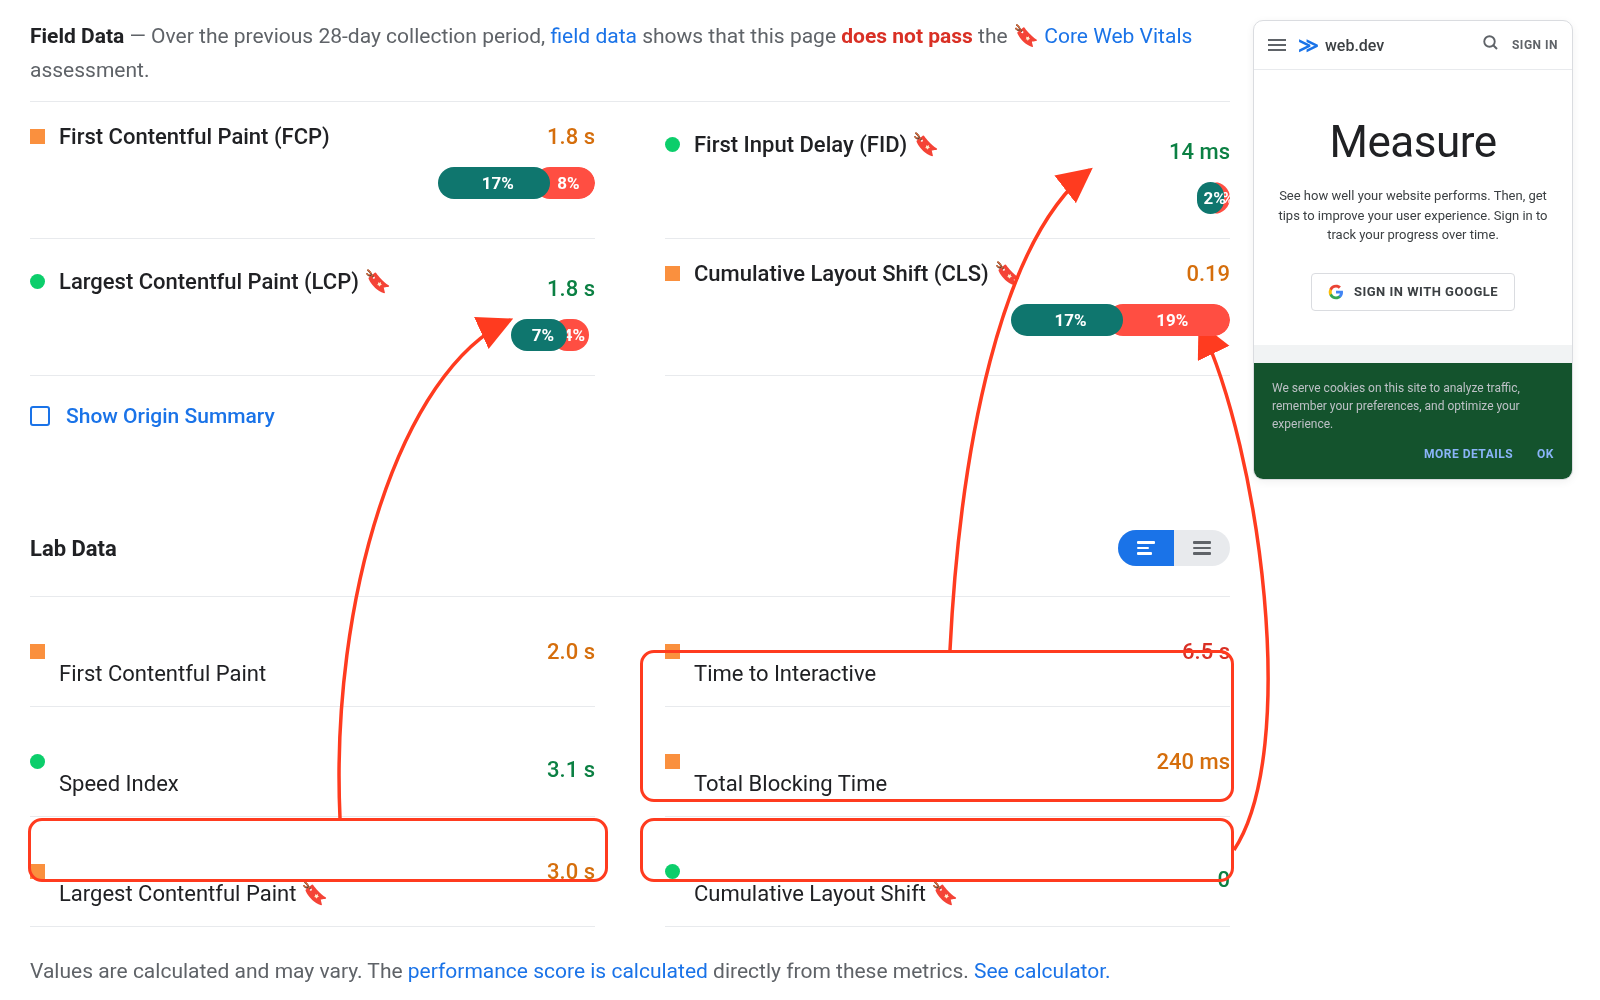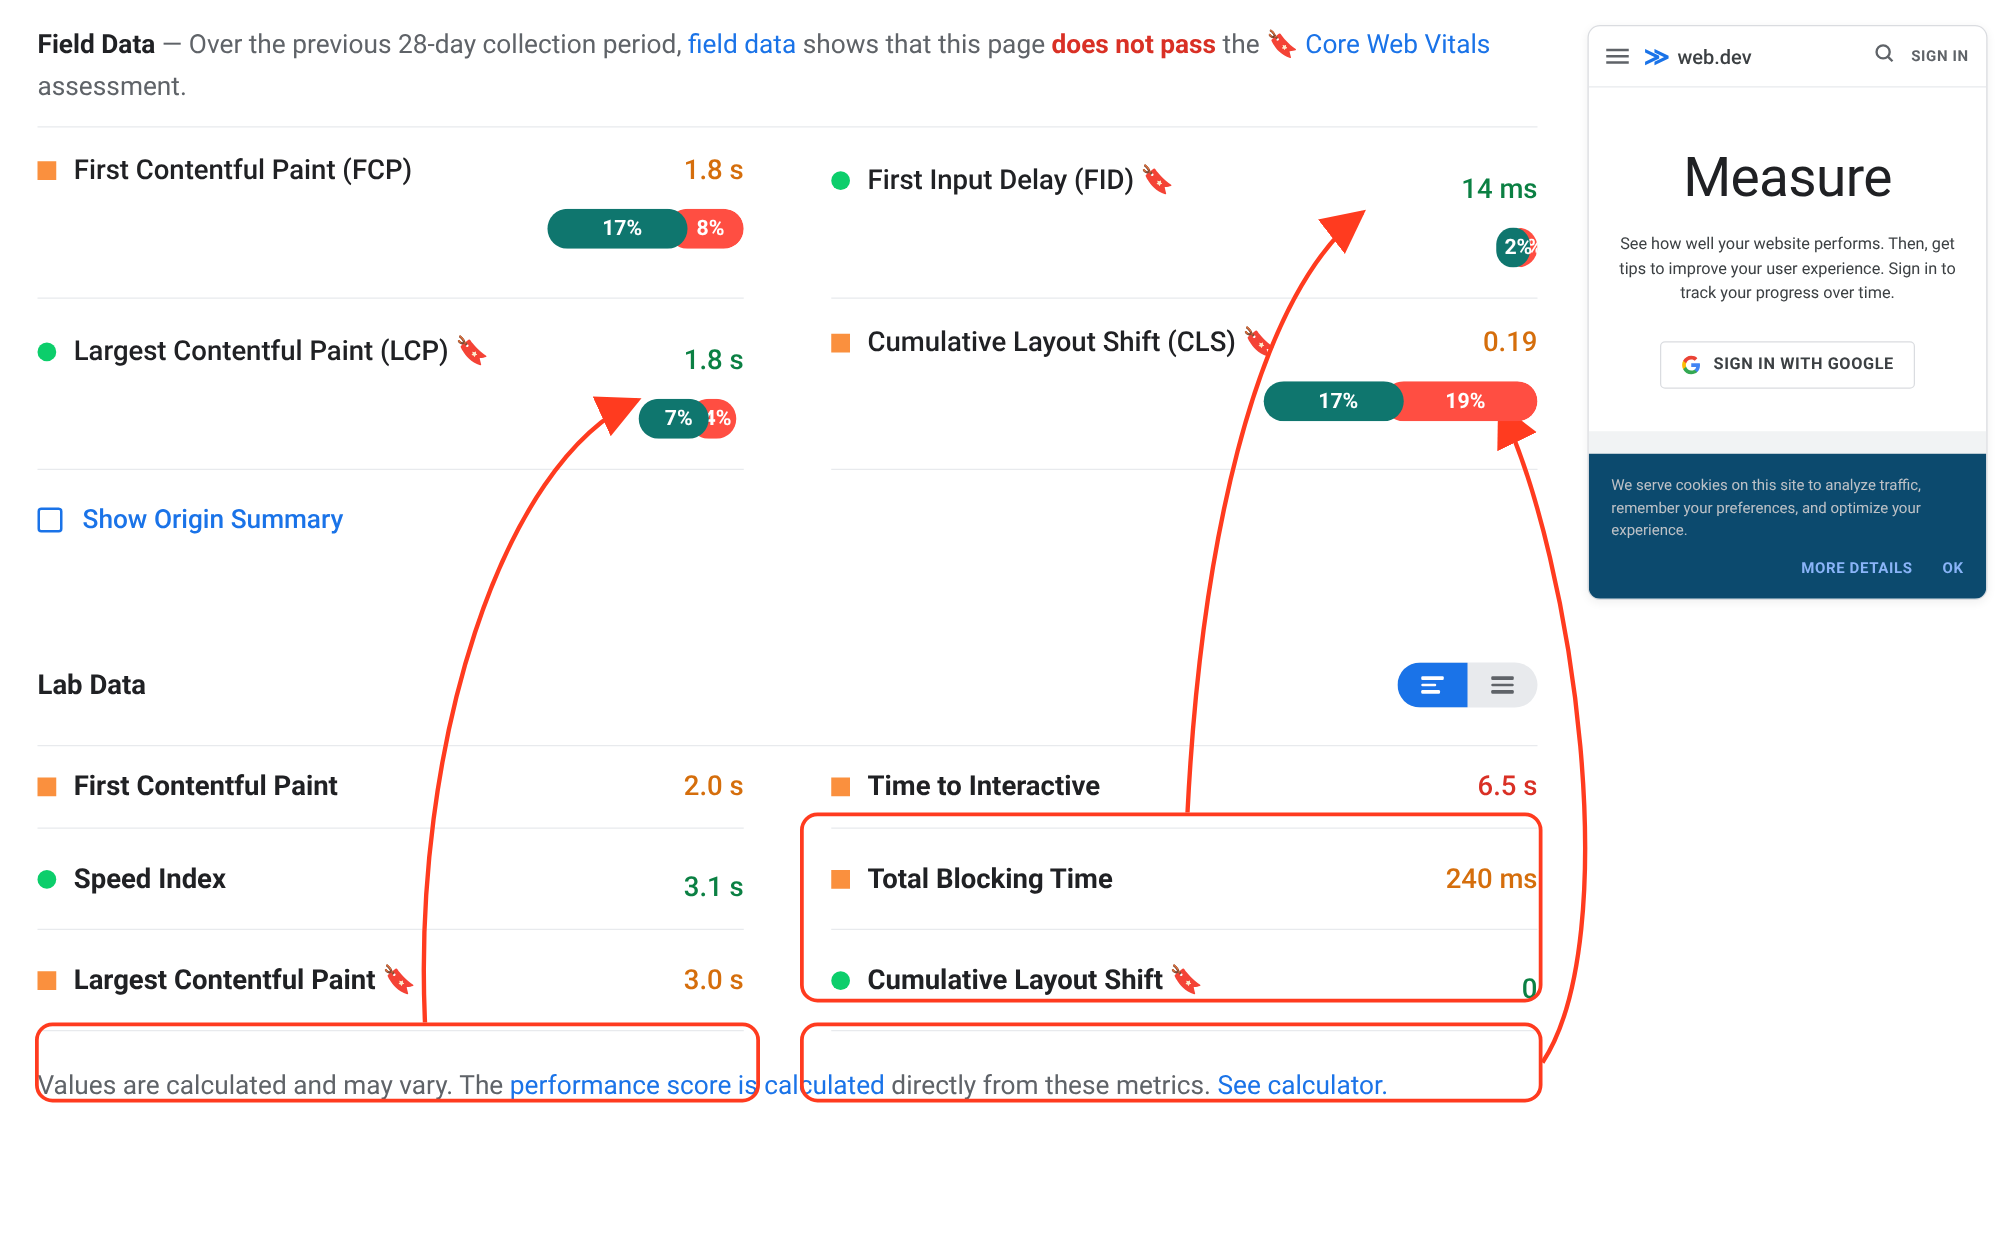--- a/index.html
+++ b/index.html
@@ -1,17 +1,17 @@
 <!DOCTYPE html>
 <html><head>
 <meta charset="utf-8">
 <style>
 * { box-sizing: border-box; margin: 0; padding: 0; }
 body { font-family: -apple-system, BlinkMacSystemFont, "Segoe UI", Roboto, Arial, sans-serif; background: #fff; width: 1600px; height: 1000px; position: relative; padding: 20px 30px; color: #202124; }
-.main { display: flex; gap: 40px; }
+.main { display: flex; gap: 23px; }
 .left { flex: 0 0 1200px; }
 .right { flex: 0 0 320px; }
 
 .field-header { font-size: 21px; color: #5f6368; margin-bottom: 14px; line-height: 1.6; }
 .field-header b { color: #202124; font-weight: 700; }
 .link-blue { color: #1a73e8; }
 .link-red { color: #d93025; font-weight: 700; }
 .bookmark { color: #1a73e8; display: inline-block; }
 
 .metrics { display: grid; grid-template-columns: 1fr 1fr; column-gap: 70px; row-gap: 0; border-top: 1px solid #e8eaed; margin-bottom: 10px; }
@@ -44,21 +44,21 @@
 .lab-title { font-size: 22px; font-weight: 700; }
 .view-toggle { display: flex; border-radius: 20px; overflow: hidden; background: #e8eaed; }
 .vt-btn { width: 56px; height: 36px; display: flex; align-items: center; justify-content: center; }
 .vt-btn.active { background: #1a73e8; }
 .vt-lines { display: flex; flex-direction: column; gap: 3px; align-items: flex-start; }
 .vt-lines span { height: 2.5px; background: #fff; display: block; border-radius: 1px; }
 .vt-btn:not(.active) .vt-lines span { background: #5f6368; }
 
 .lab-metrics { display: grid; grid-template-columns: 1fr 1fr; column-gap: 70px; border-top: 1px solid #e8eaed; }
 .lab-row { display: flex; align-items: center; gap: 14px; padding: 20px 0; border-bottom: 1px solid #e8eaed; }
-.lab-name { font-size: 22px; font-weight: 700; flex: 1; }
+.lab-name { font-size: 22px; font-weight: 400; flex: 1; margin-top: 44px; }
 .lab-value { font-size: 22px; font-weight: 500; }
 
 .highlight-box { border: 3px solid #ff3b1f; border-radius: 14px; position: absolute; pointer-events: none; }
 
 .footer { font-size: 21px; color: #5f6368; margin-top: 28px; line-height: 1.6; }
 
 
 .phone { border: 1px solid #dadce0; border-radius: 10px; overflow: hidden; background: #fff; box-shadow: 0 2px 8px rgba(0,0,0,0.06); }
 .phone-top { display: flex; align-items: center; padding: 12px 14px; border-bottom: 1px solid #e8eaed; gap: 12px; }
 .hamburger { display: flex; flex-direction: column; gap: 3px; }
@@ -66,21 +66,21 @@
 .logo { display: flex; align-items: center; gap: 6px; flex: 1; font-size: 16px; color: #3c4043; font-weight: 500; }
 .logo-mark { color: #1a73e8; font-weight: 900; font-size: 20px; }
 .signin-top { font-size: 12px; font-weight: 700; color: #5f6368; letter-spacing: 0.5px; }
 .search-ic { color: #5f6368; }
 .phone-body { padding: 46px 20px 34px 20px; text-align: center; }
 .measure-h { font-size: 44px; font-weight: 400; margin-bottom: 18px; letter-spacing: -0.5px; }
 .measure-p { font-size: 13px; color: #3c4043; line-height: 1.5; margin-bottom: 28px; }
 .g-btn { display: inline-flex; align-items: center; gap: 10px; border: 1px solid #dadce0; padding: 10px 16px; font-size: 13px; font-weight: 700; letter-spacing: 0.5px; color: #3c4043; border-radius: 4px; }
 .g-icon { width: 16px; height: 16px; }
 .phone-gap { height: 18px; background: #f1f3f4; }
-.cookie { background: #0c4a6e; color: #bdc1c6; padding: 16px 18px; font-size: 12px; line-height: 1.5; }
+.cookie { background: #14532d; color: #bdc1c6; padding: 16px 18px; font-size: 12px; line-height: 1.5; }
 .cookie-actions { display: flex; justify-content: flex-end; gap: 24px; margin-top: 12px; color: #8ab4f8; font-size: 12px; font-weight: 700; letter-spacing: 0.5px; }
 
 svg.arrow { position: absolute; top: 0; left: 0; pointer-events: none; overflow: visible; }
 </style>
 </head>
 <body>
 
 <div class="main">
   <div class="left">
     <div class="field-header">

